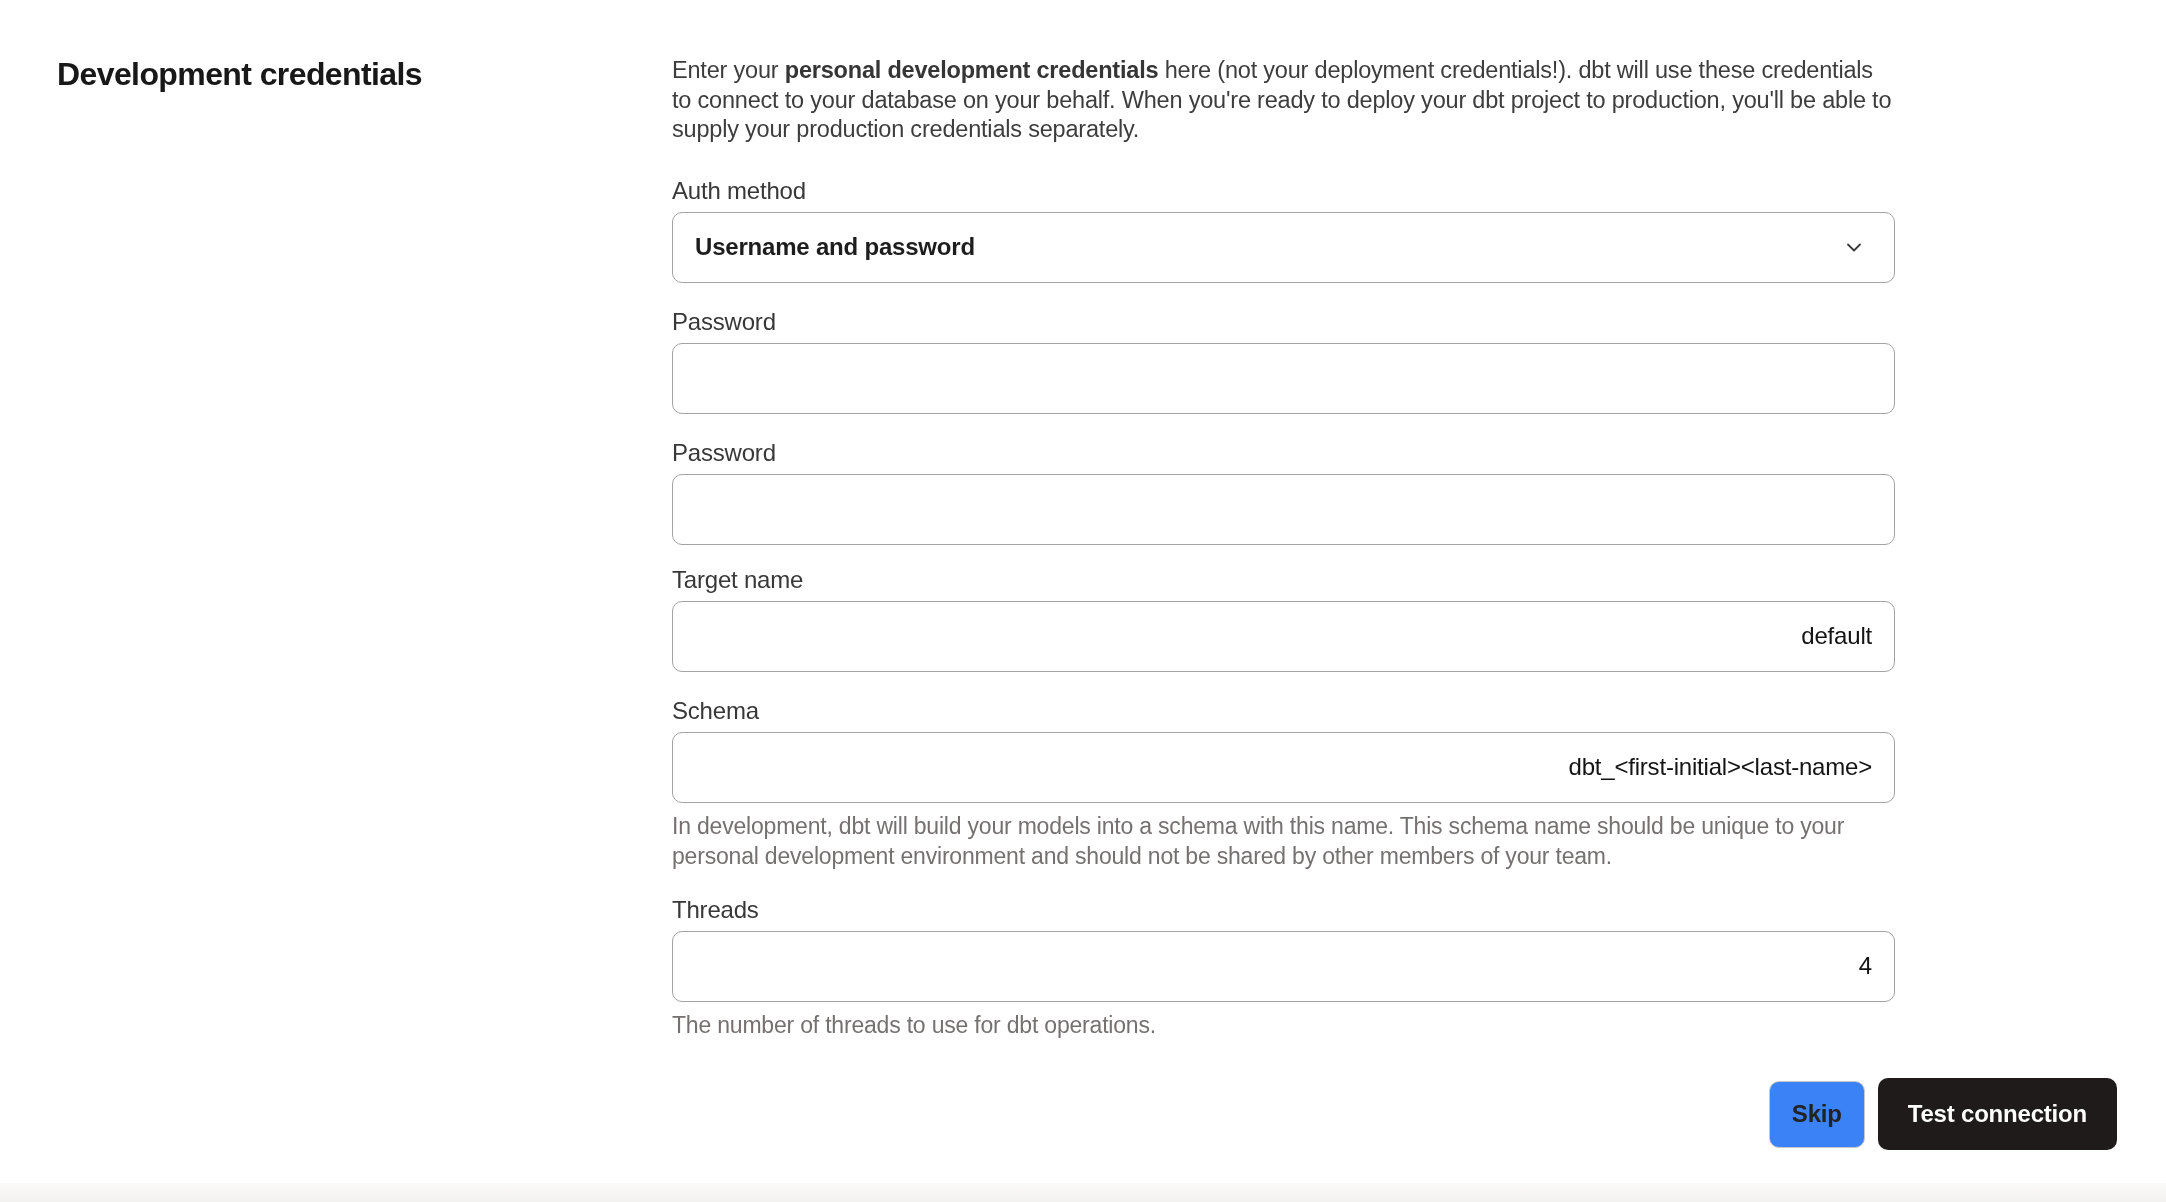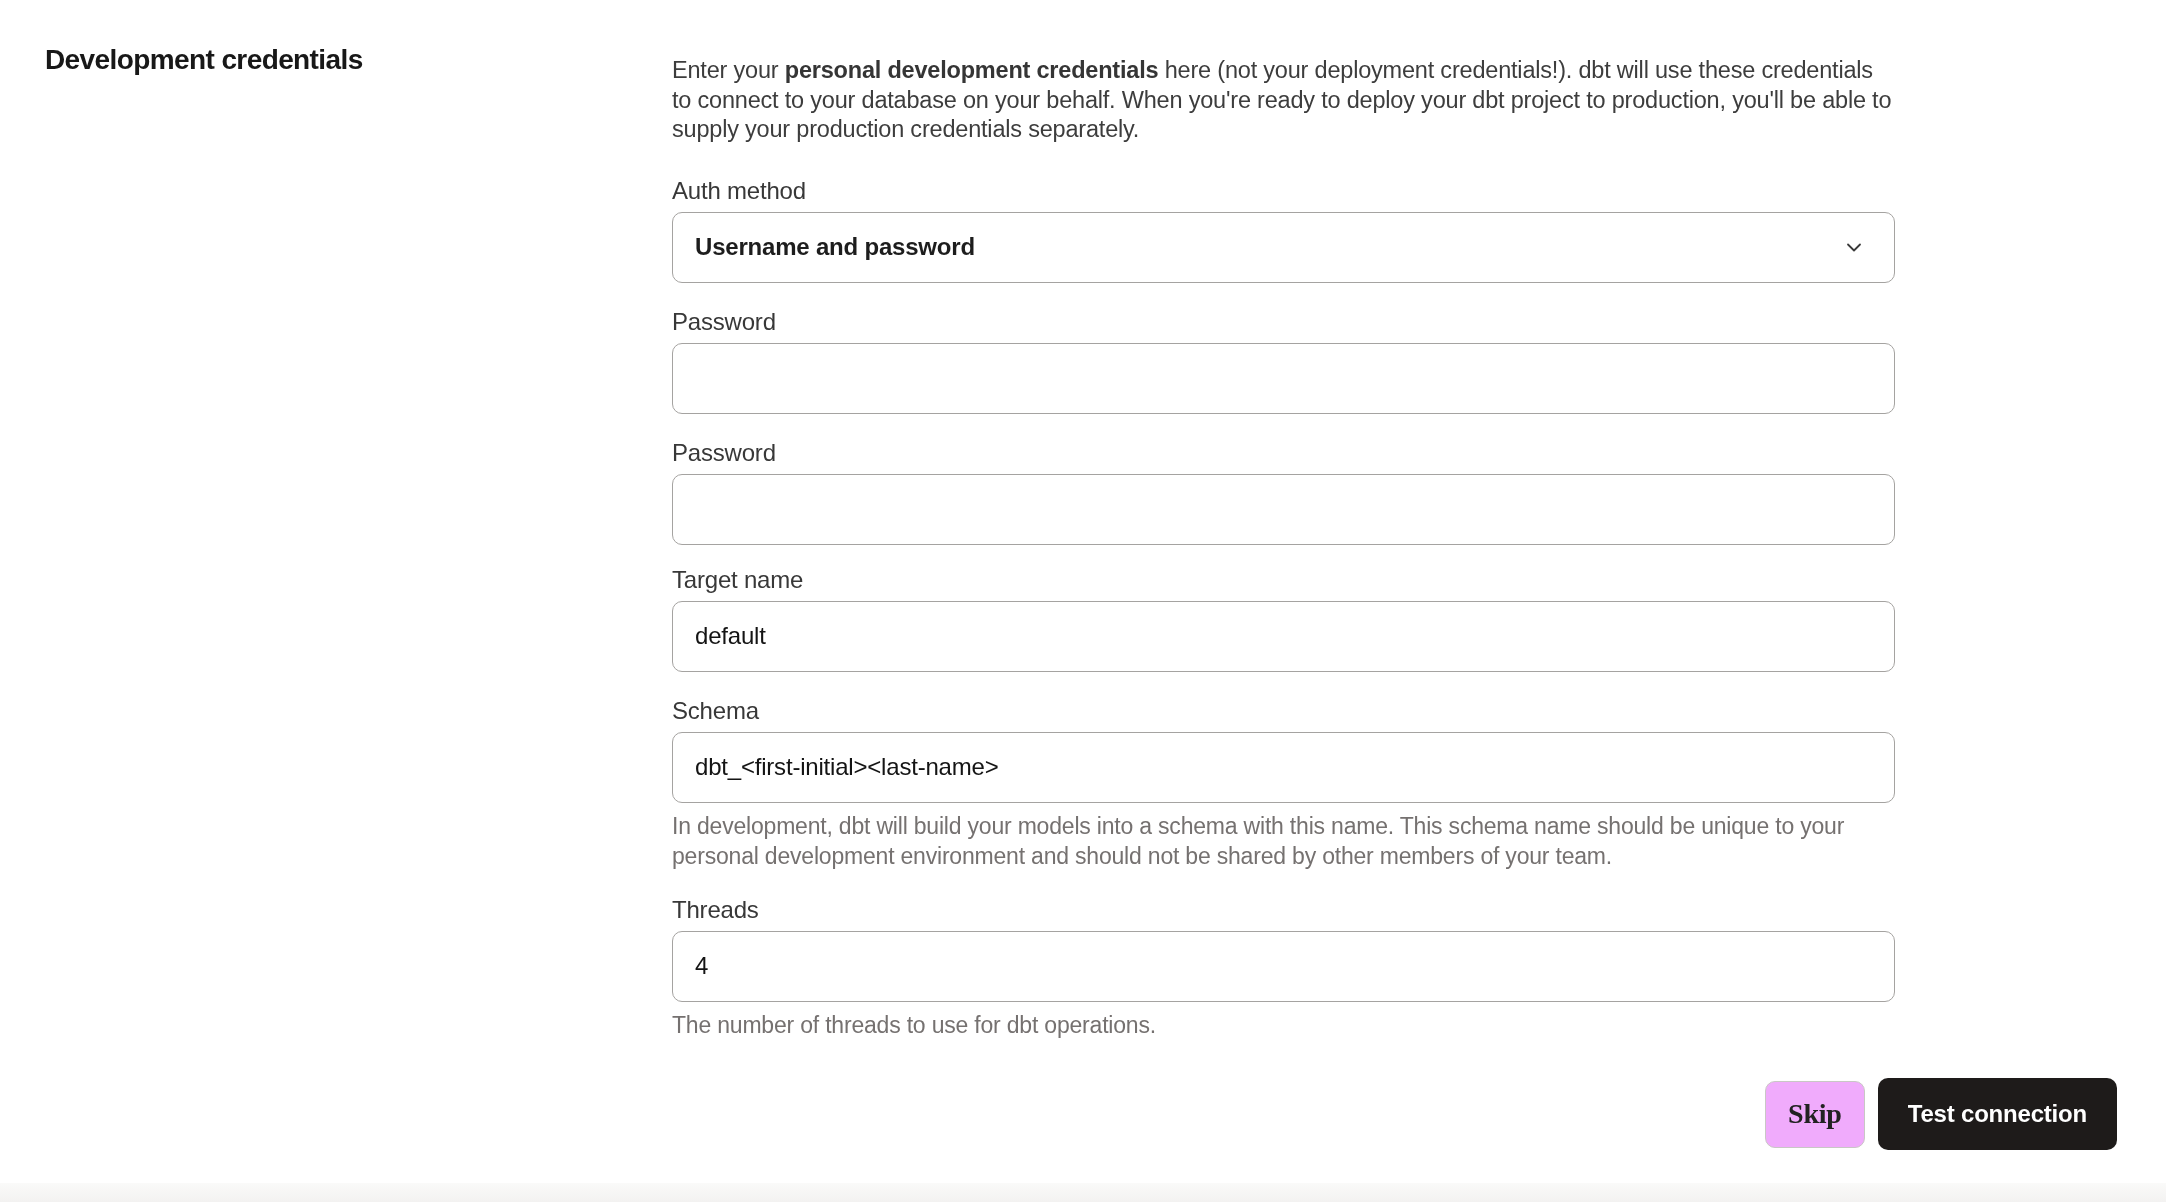--- a/index.html
+++ b/index.html
@@ -12,22 +12,22 @@
     background: #ffffff;
     font-family: "Liberation Sans", "DejaVu Sans", sans-serif;
     letter-spacing: -0.2px;
     color: #3d3d3d;
   }
 
   .page-title {
     position: absolute;
     left: 45px;
     top: 44px;
-    margin: 0;
-    font-size: 28px;
+    margin: 12px;
+    font-size: 32px;
     font-weight: 700;
     letter-spacing: -0.6px;
     color: #181818;
     white-space: nowrap;
   }
 
   .form-col {
     position: absolute;
     left: 672px;
     top: 40px;
@@ -59,20 +59,21 @@
     height: 71px;
     border: 1px solid #a5a3a1;
     border-radius: 10px;
     background: #ffffff;
     font-family: inherit;
     font-size: 24px;
     letter-spacing: -0.2px;
     color: #141414;
     padding: 15px 22px;
     outline: none;
+    text-align: right;
   }
   .text-input { display: block; }
 
   .select-box {
     display: flex;
     align-items: center;
     justify-content: space-between;
     padding-right: 28px;
     cursor: pointer;
   }
@@ -97,26 +98,25 @@
   .btn {
     font-family: inherit;
     letter-spacing: -0.2px;
     border-radius: 10px;
     cursor: pointer;
     white-space: nowrap;
   }
   .btn-secondary {
     height: 67px;
     padding: 0 22px;
-    background: #f0abfc;
+    background: #3b82f6;
     border: 1px solid #c9c7c5;
-    font-size: 28px;
+    font-size: 24px;
     font-weight: 600;
     color: #222222;
-    font-family: Liberation Serif, serif;
   }
   .btn-primary {
     height: 72px;
     padding: 4px 30px;
     background: #1e1b1a;
     border: none;
     font-size: 24px;
     font-weight: 700;
     color: #ffffff;
   }

